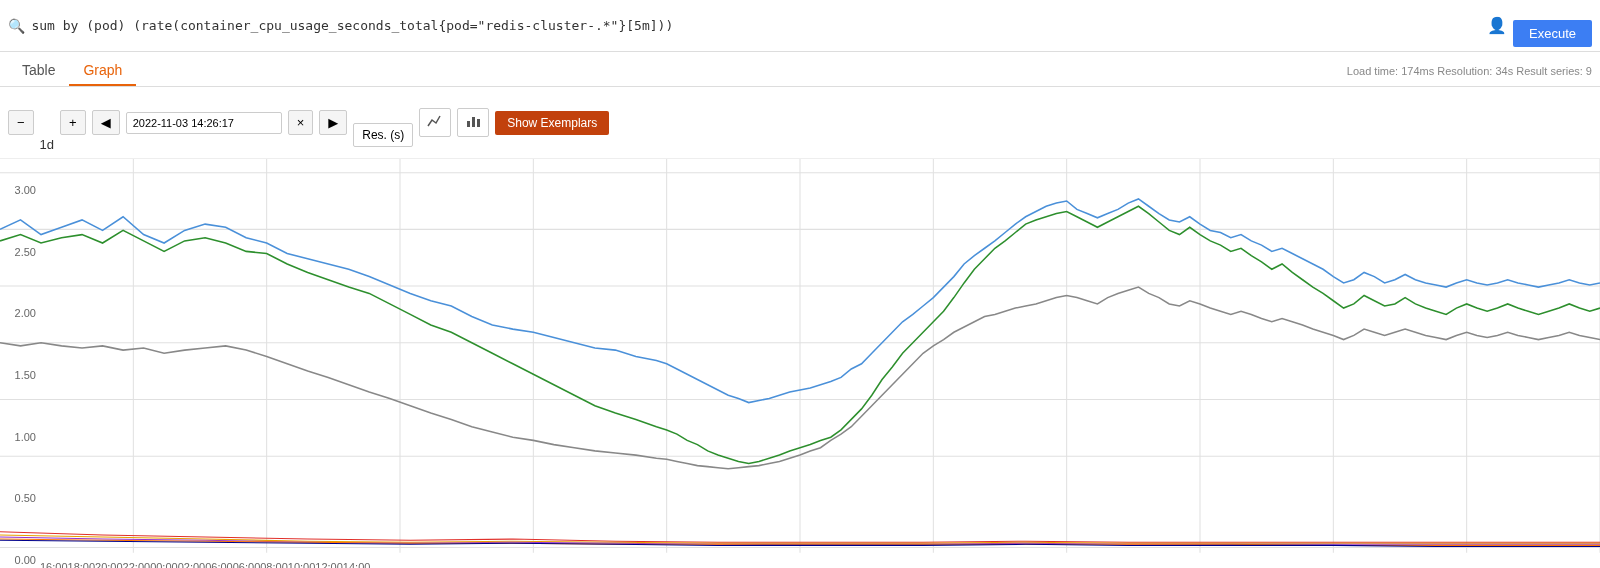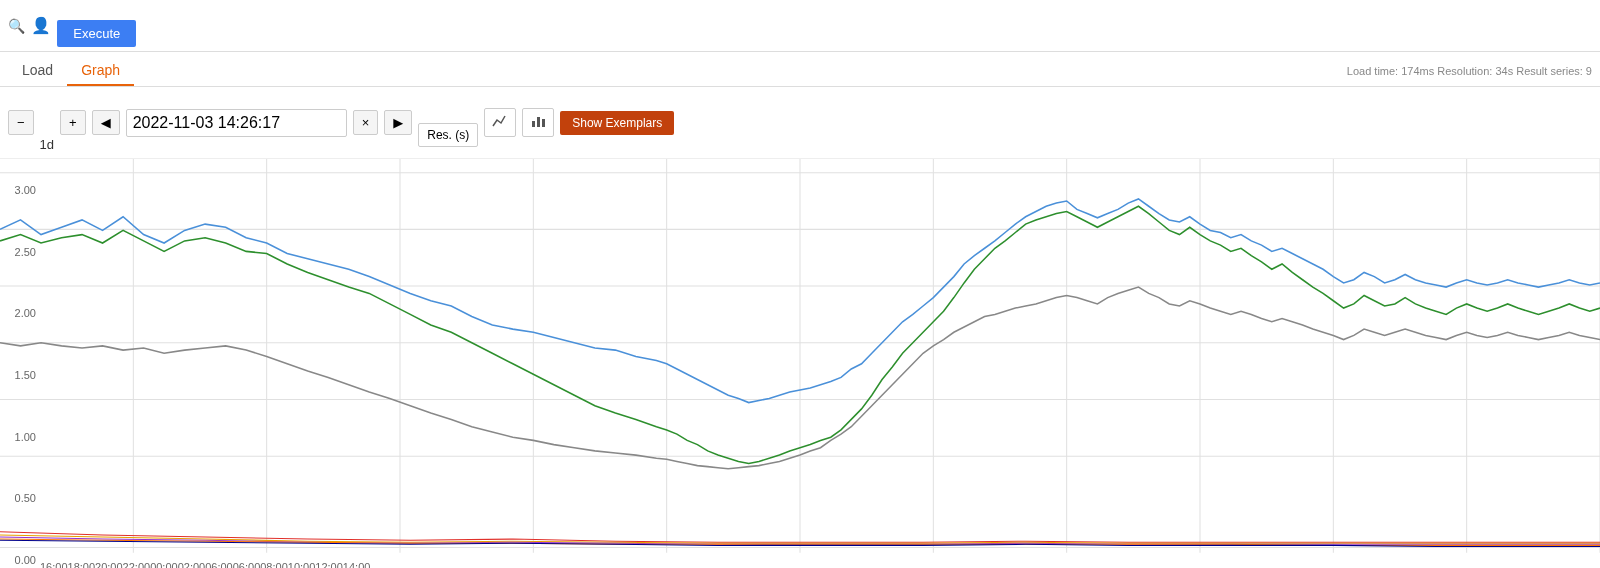--- a/index.html
+++ b/index.html
@@ -69,21 +69,21 @@
       background: #f5f5f5;
       border: 1px solid #ccc;
       padding: 4px 8px;
       cursor: pointer;
       font-size: 13px;
       border-radius: 2px;
     }
     .datetime-input {
       border: 1px solid #ccc;
       padding: 4px 6px;
-      font-size: 16px;
+      font-size: 11px;
       border-radius: 2px;
       background: #fff;
     }
     .res-btn {
       border: 1px solid #ccc;
       background: #fff;
       padding: 4px 8px;
       font-size: 12px;
       cursor: pointer;
       border-radius: 2px;
@@ -143,27 +143,28 @@
       font-size: 11px;
       color: #666;
       pointer-events: none;
     }
   </style>
 </head>
 <body>
 
 <div class="top-bar">
   <span class="search-icon">🔍</span>
+  <input class="query-input" type="text" readonly="" value="sum by (pod) (rate(container_cpu_usage_seconds_total{pod=&quot;redis-cluster-.*&quot;}[5m]))" style="">
   <span class="user-icon">👤</span>
   <button class="execute-btn">Execute</button>
 </div>
 
 <div class="tabs-row">
   <div class="tabs">
-    <div class="tab">Load</div>
+    <div class="tab">Table</div>
     <div class="tab active">Graph</div>
   </div>
   <div class="meta-info">Load time: 174ms   Resolution: 34s   Result series: 9</div>
 </div>
 
 <div class="controls-row">
   <button class="ctrl-btn">−</button>
   <span style="font-size:13px;margin-top:44px;">1d</span>
   <button class="ctrl-btn">+</button>
   <button class="ctrl-btn">◀</button>

